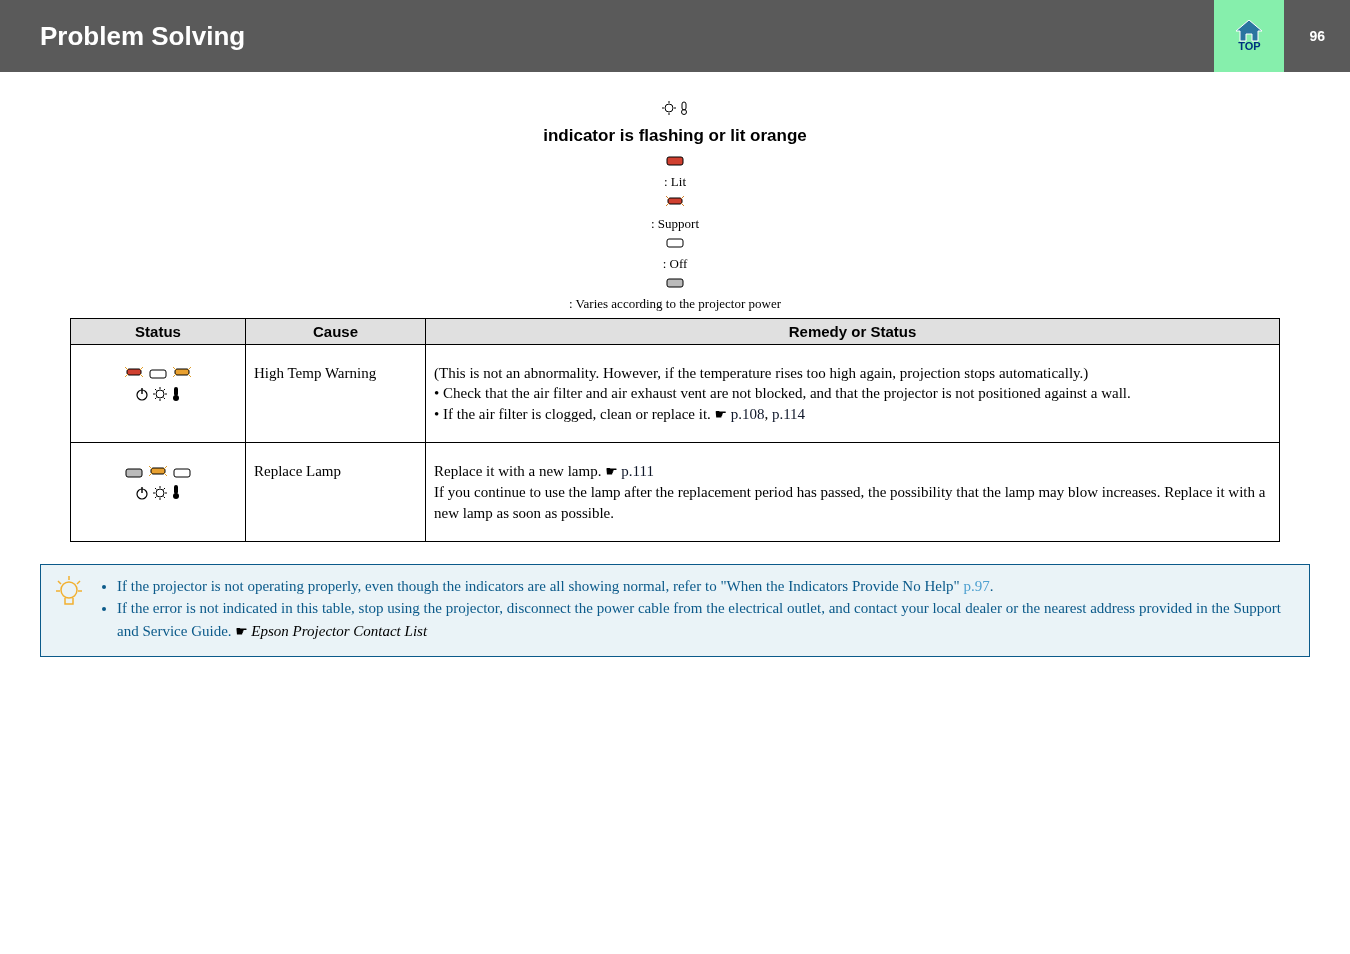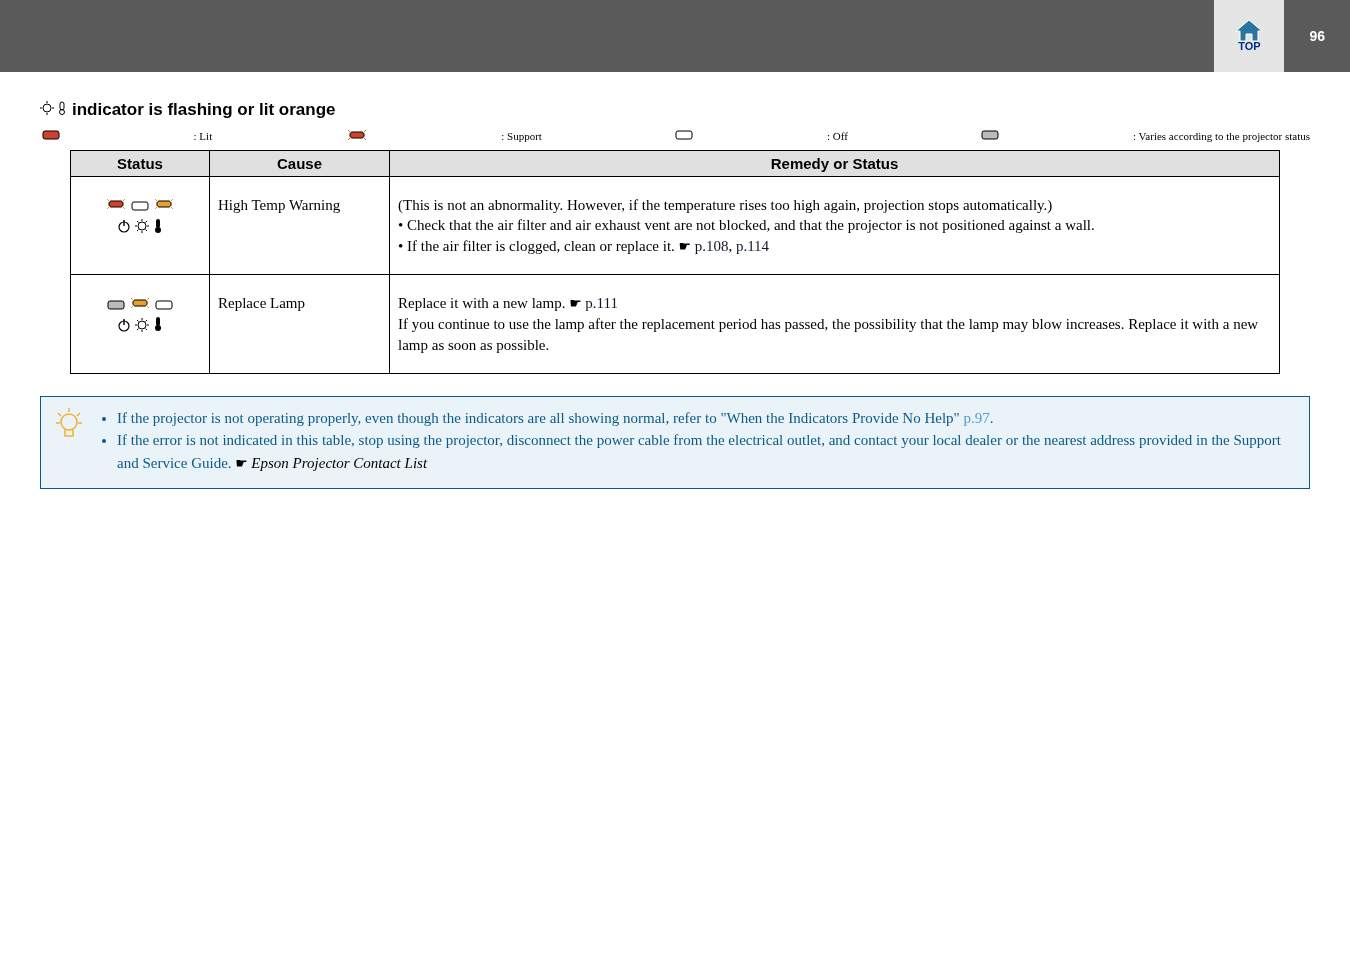--- a/index.html
+++ b/index.html
@@ -1,56 +1,57 @@
 <!DOCTYPE html>
 <html><head>
 <meta charset="utf-8">
 <style>
   * { margin: 0; padding: 0; box-sizing: border-box; }
   body { font-family: "Minion Pro", Georgia, serif; background: #fff; width: 1350px; height: 954px; position: relative; }
   
   .header-bar { background: #5a5a5a; height: 72px; display: flex; align-items: center; padding-left: 40px; position: relative; }
   .header-title { color: #fff; font-family: "Myriad Pro", Arial, sans-serif; font-weight: bold; font-size: 26px; }
   .page-num-area { position: absolute; right: 0; top: 0; height: 100%; display: flex; align-items: center; }
-  .top-icon { width: 70px; height: 72px; background: #e5e5e5; display: flex; flex-direction: column; align-items: center; justify-content: center; }
+  .top-icon { width: 70px; height: 72px; background: #86efac; display: flex; flex-direction: column; align-items: center; justify-content: center; }
   .house-icon svg { display: block; }
   .top-label { font-family: Arial, sans-serif; font-size: 11px; font-weight: bold; color: #003080; margin-top: -2px; }
   .pg-number { color: #fff; font-family: Arial, sans-serif; font-size: 14px; font-weight: bold; padding: 0 25px; }
   
   .content { padding: 28px 40px 0 40px; }
-  .section-head { font-family: "Myriad Pro", Arial, sans-serif; font-weight: bold; font-size: 17px; display: flex; align-items: center; gap: 6px; }
+  .section-head { font-family: "Myriad Pro", Arial, sans-serif; font-weight: bold; font-size: 17px; display: flex; align-items: center; gap: 6px; flex-direction: column; }
   .head-icons { display: inline-flex; gap: 4px; align-items: center; }
   
-  .legend-row { text-align: right; font-size: 11px; font-family: Georgia, serif; padding: 8px 0 6px 0; display: flex; justify-content: space-between; gap: 4px; align-items: center; flex-wrap: wrap; }
+  .legend-row { text-align: right; font-size: 13px; font-family: Georgia, serif; padding: 8px 0 6px 0; display: flex; justify-content: space-between; gap: 4px; align-items: center; flex-wrap: wrap; flex-direction: column; }
   .legend-row span.sym { display: inline-block; vertical-align: middle; margin: 0 2px; }
   
   .tbl-wrap { padding: 0 30px; }
   table.main { width: 100%; border-collapse: collapse; font-size: 14px; }
   table.main th { background: #e0e0e0; font-family: "Myriad Pro", Arial, sans-serif; font-weight: bold; font-size: 15px; border: 1px solid #000; padding: 4px 8px; text-align: center; }
   table.main td { border: 1px solid #000; padding: 18px 8px; vertical-align: top; font-family: "Minion Pro", Georgia, serif; font-size: 15px; line-height: 1.35; }
-  table.main th:nth-child(1), table.main td:nth-child(1) { width: 139px; text-align: center; margin-left: 35px; }
+  table.main th:nth-child(1), table.main td:nth-child(1) { width: 175px; text-align: center; margin-left: 35px; }
   table.main th:nth-child(2), table.main td:nth-child(2) { width: 180px; }
   .status-cell { display: inline-block; }
   
   .link { color: #0f172a; }
   .hand { color: #000; font-size: 14px; }
   
   .note-box { margin: 22px 40px 0 40px; border: 1.5px solid #0b5a8a; background: #eaf3f7; padding: 10px 14px 14px 14px; display: flex; gap: 14px; font-family: "Minion Pro", Georgia, serif; font-size: 15px; line-height: 1.5; color: #0b5a8a; }
   .bulb-col { flex: 0 0 30px; color: #f2c040; }
   .note-body { flex: 1; }
   .note-body ul { list-style: disc; padding-left: 18px; }
   .note-body a.link { color: #4da0d0; }
   .note-body .em { font-style: italic; color: #000000; }
   
   .ico { display: inline-block; vertical-align: middle; }
 </style>
 </head>
 <body>
 
 <div class="header-bar">
+  <div class="header-title">Problem Solving</div>
   <div class="page-num-area">
     <div class="top-icon">
       <span class="house-icon">
         <svg width="28" height="22" viewBox="0 0 28 22">
             <polygon points="14,0 27,11 23,11 23,21 17,21 17,14 11,14 11,21 5,21 5,11 1,11" fill="#2a75a0" stroke="#fff" stroke-width="1"></polygon>
           </svg>
       </span>
       <div class="top-label">TOP</div>
     </div>
     <div class="pg-number">96</div>
@@ -88,21 +89,21 @@
           <line x1="20" y1="12" x2="17" y2="9" stroke="#d08030"></line>
         </svg></span>
     <span>: Support</span>
     <span class="sym"><svg width="18" height="10">
           <rect x="1" y="1" width="16" height="8" rx="2" fill="#fff" stroke="#000"></rect>
         </svg></span>
     <span>: Off</span>
     <span class="sym"><svg width="18" height="10">
           <rect x="1" y="1" width="16" height="8" rx="2" fill="#bbb" stroke="#000"></rect>
         </svg></span>
-    <span>: Varies according to the projector status</span>
+    <span>: Varies according to the projector power</span>
   </div>
 
   <div class="tbl-wrap">
     <table class="main">
       <thead>
         <tr>
           <th>Status</th>
           <th>Cause</th>
           <th>Remedy or Status</th>
         </tr>

